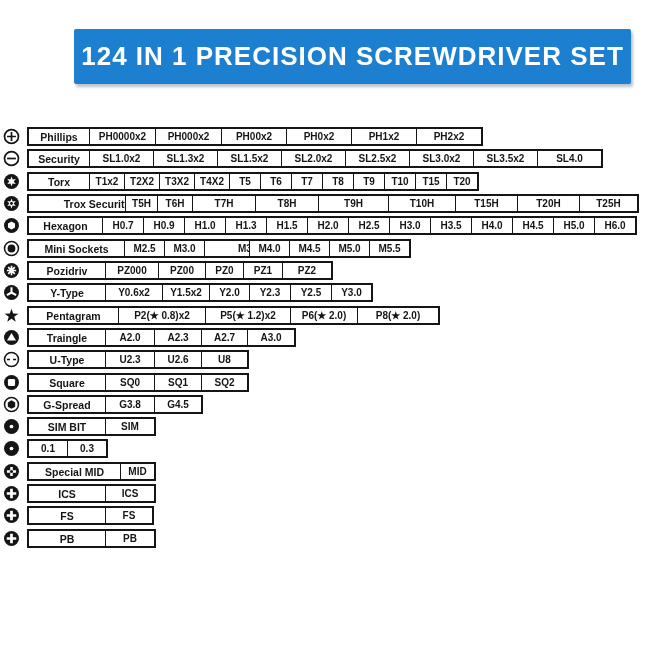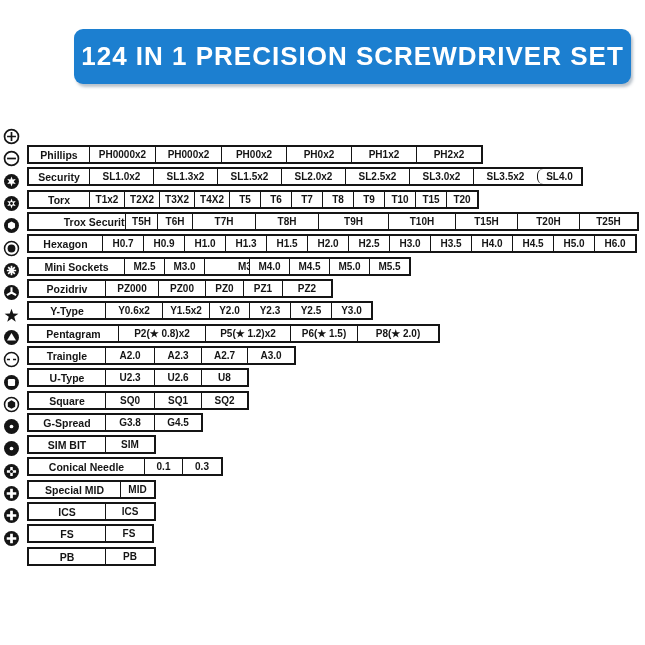--- a/index.html
+++ b/index.html
@@ -2,35 +2,35 @@
 <html><head>
 <meta charset="utf-8">
 <style>
   html,body{margin:0;padding:0;}
   body{
     width:645px;height:645px;position:relative;background:#ffffff;
     font-family:"Liberation Sans",sans-serif;overflow:hidden;
   }
   .banner{
     position:absolute;left:74px;top:29px;width:557px;height:55px;
-    border-radius:9px;display:flex;align-items:center;justify-content:center;
+    border-radius:2px;display:flex;align-items:center;justify-content:center;
     box-shadow:2px 3px 3px rgba(100,120,140,0.45);
   }
   .banner span{
     color:#ffffff;font-weight:bold;font-size:26px;letter-spacing:1px;white-space:nowrap;
   }
   #rows{position:absolute;left:0;top:127px;width:645px;}
   .row{position:absolute;left:0;height:20px;}
   .icon{
     position:absolute;left:3px;top:1px;width:17px;height:17px;display:block;
   }
   .icon svg{width:17px;height:17px;display:block;}
   .strip{
     position:absolute;left:27px;top:0;display:flex;align-items:stretch;
-    border:2px solid #151515;height:19px;box-sizing:border-box;background:#fff;margin-top:18px;
+    border:2px solid #151515;height:19px;box-sizing:border-box;background:#fff;
   }
   .cell{
     display:flex;align-items:center;justify-content:center;
     box-sizing:border-box;border-left:1.8px solid #151515;
     font-size:10px;font-weight:bold;color:#151515;white-space:nowrap;overflow:hidden;
   }
   .cell:first-child{border-left:none;}
   .cell.label{font-size:10.5px;}
 </style>
 </head>
@@ -67,21 +67,21 @@
       </span>
       <div class="strip">
         <div class="cell label" style="width: 60px;">Security</div>
         <div class="cell" style="width: 64px;">SL1.0x2</div>
         <div class="cell" style="width: 64px;">SL1.3x2</div>
         <div class="cell" style="width: 64px;">SL1.5x2</div>
         <div class="cell" style="width: 64px;">SL2.0x2</div>
         <div class="cell" style="width: 64px;">SL2.5x2</div>
         <div class="cell" style="width: 64px;">SL3.0x2</div>
         <div class="cell" style="width: 64px;">SL3.5x2</div>
-        <div class="cell" style="width: 44px; border-radius: 6px;">SL4.0</div>
+        <div class="cell" style="width: 64px;">SL4.0</div>
       </div>
     </div>
     <div class="row" style="top: 45px;">
       <span class="icon">
         <svg viewBox="0 0 20 20" xmlns="http://www.w3.org/2000/svg">
           <circle cx="10" cy="10" r="8.8" fill="#151515"></circle>
           <polygon points="10,4.2 11.3,7.75 15.02,7.1 12.6,10 15.02,12.9 11.3,12.25 10,15.8 8.7,12.25 4.98,12.9 7.4,10 4.98,7.1 8.7,7.75" fill="#fff"></polygon>
         </svg>
       </span>
       <div class="strip">
@@ -199,21 +199,21 @@
     <div class="row" style="top: 179px;">
       <span class="icon">
         <svg viewBox="0 0 20 20" xmlns="http://www.w3.org/2000/svg">
           <polygon points="10,2 12,7.75 18.08,7.87 13.23,11.55 15,17.38 10,13.9 5,17.38 6.77,11.55 1.92,7.87 8,7.75" fill="#151515"></polygon>
         </svg>
       </span>
       <div class="strip">
         <div class="cell label" style="width: 89px;">Pentagram</div>
         <div class="cell" style="width: 87px;">P2(★ 0.8)x2</div>
         <div class="cell" style="width: 85px;">P5(★ 1.2)x2</div>
-        <div class="cell" style="width: 67px;">P6(★ 1.5)</div>
+        <div class="cell" style="width: 67px;">P6(★ 2.0)</div>
         <div class="cell" style="width: 81px;">P8(★ 2.0)</div>
       </div>
     </div>
     <div class="row" style="top: 201px;">
       <span class="icon">
         <svg viewBox="0 0 20 20" xmlns="http://www.w3.org/2000/svg">
           <circle cx="10" cy="10" r="8.8" fill="#151515"></circle>
           <polygon points="10,4.6 15.3,13.4 4.7,13.4" fill="#fff"></polygon>
         </svg>
       </span>
@@ -279,21 +279,20 @@
       </div>
     </div>
     <div class="row" style="top: 312px;">
       <span class="icon">
         <svg viewBox="0 0 20 20" xmlns="http://www.w3.org/2000/svg">
           <circle cx="10" cy="10" r="8.8" fill="#151515"></circle>
           <circle cx="10" cy="10" r="2.2" fill="#fff"></circle>
         </svg>
       </span>
       <div class="strip">
-        <div class="cell label" style="width: 115px;">Conical Needle</div>
         <div class="cell" style="width: 38px;">0.1</div>
         <div class="cell" style="width: 39px;">0.3</div>
       </div>
     </div>
     <div class="row" style="top: 335px;">
       <span class="icon">
         <svg viewBox="0 0 20 20" xmlns="http://www.w3.org/2000/svg">
           <circle cx="10" cy="10" r="8.8" fill="#151515"></circle>
           <path d="M10 4.6V15.4M4.6 10H15.4" stroke="#fff" stroke-width="3"></path>
           <circle cx="10" cy="10" r="1.8" fill="#151515"></circle>

